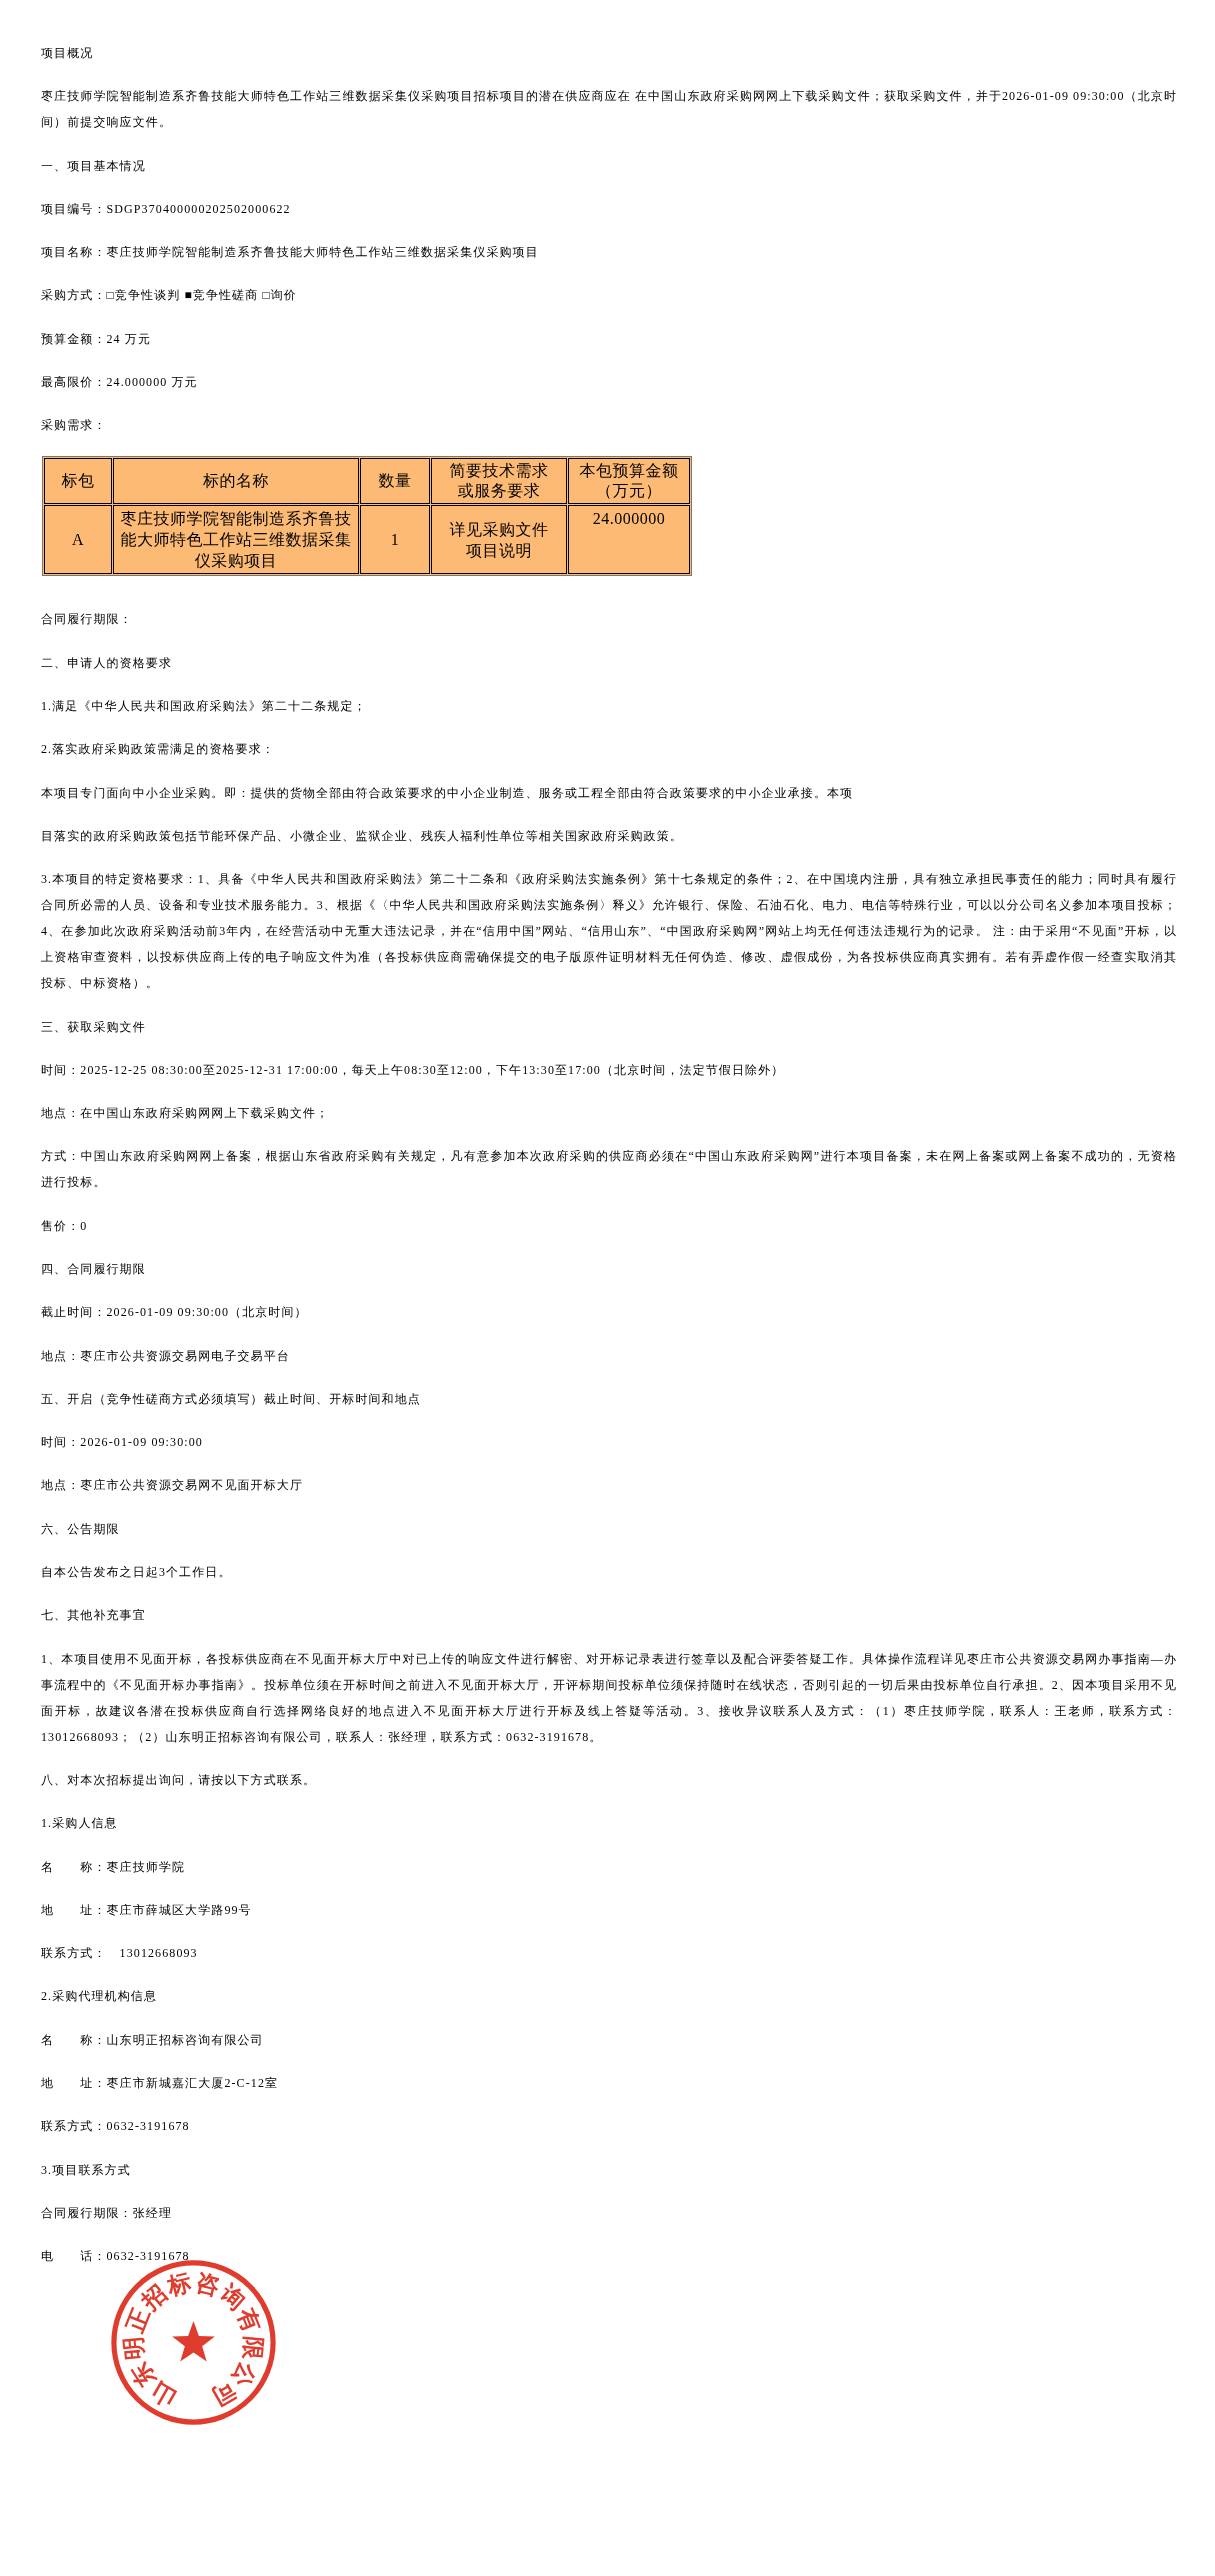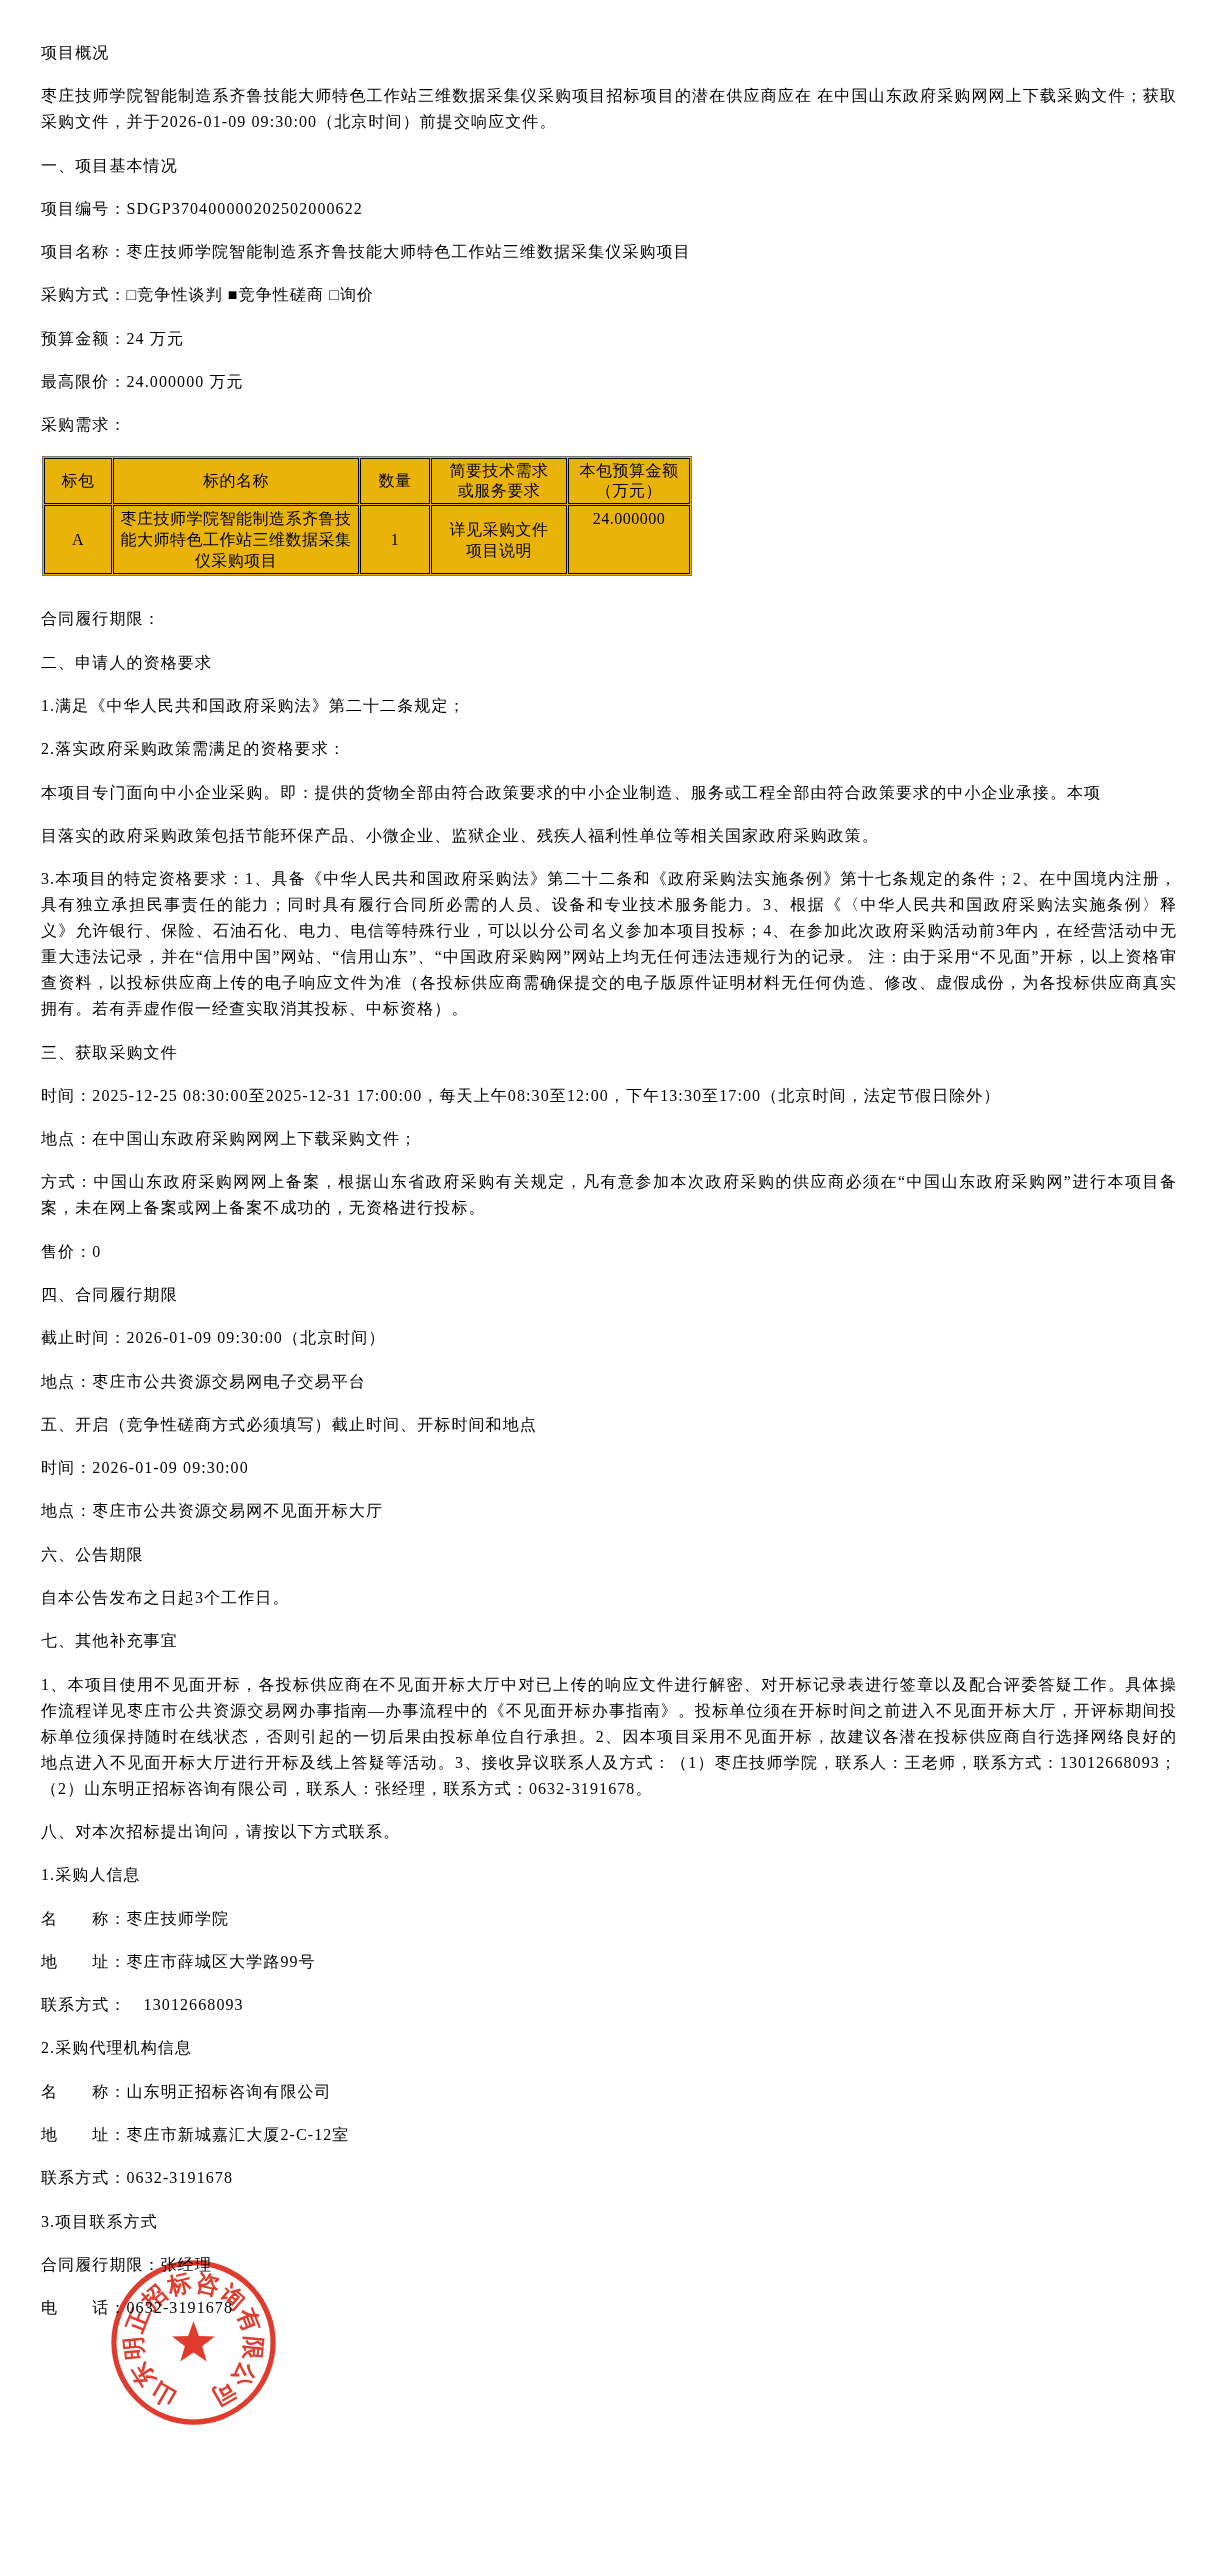--- a/index.html
+++ b/index.html
@@ -10,40 +10,40 @@
     font-family: "Liberation Serif", "DejaVu Serif", serif;
     color: #000;
     position: relative;
   }
   .page {
     padding: 40px 39px 0 41px;
     position: relative;
   }
   p.blk {
     margin: 0 0 17.3px 0;
-    font-size: 16px;
+    font-size: 12px;
     line-height: 26px;
     letter-spacing: 1.1px;
     text-align: justify;
   }
   p.blk span { letter-spacing: inherit; }
   .b { font-weight: 400; }
   
   .gap-a { margin-bottom: 58px; }
   .gap-b { margin-bottom: 62px; }
   .gap-c { margin-bottom: 80px; }
 
   
   table.req-table {
     border-collapse: separate;
     border-spacing: 1.6px;
     border: 1.6px solid #777777;
     table-layout: fixed;
     margin: 6.5px 0 30px 1.1px;
-    background: #eab308;
+    background: #fdba74;
   }
   table.req-table th, table.req-table td {
     box-sizing: border-box;
     border: 1.1px solid #000;
     font-size: 16px;
     font-weight: 400;
     letter-spacing: 0.5px;
     text-align: center;
     vertical-align: middle;
     padding: 2.2px 4.3px;

